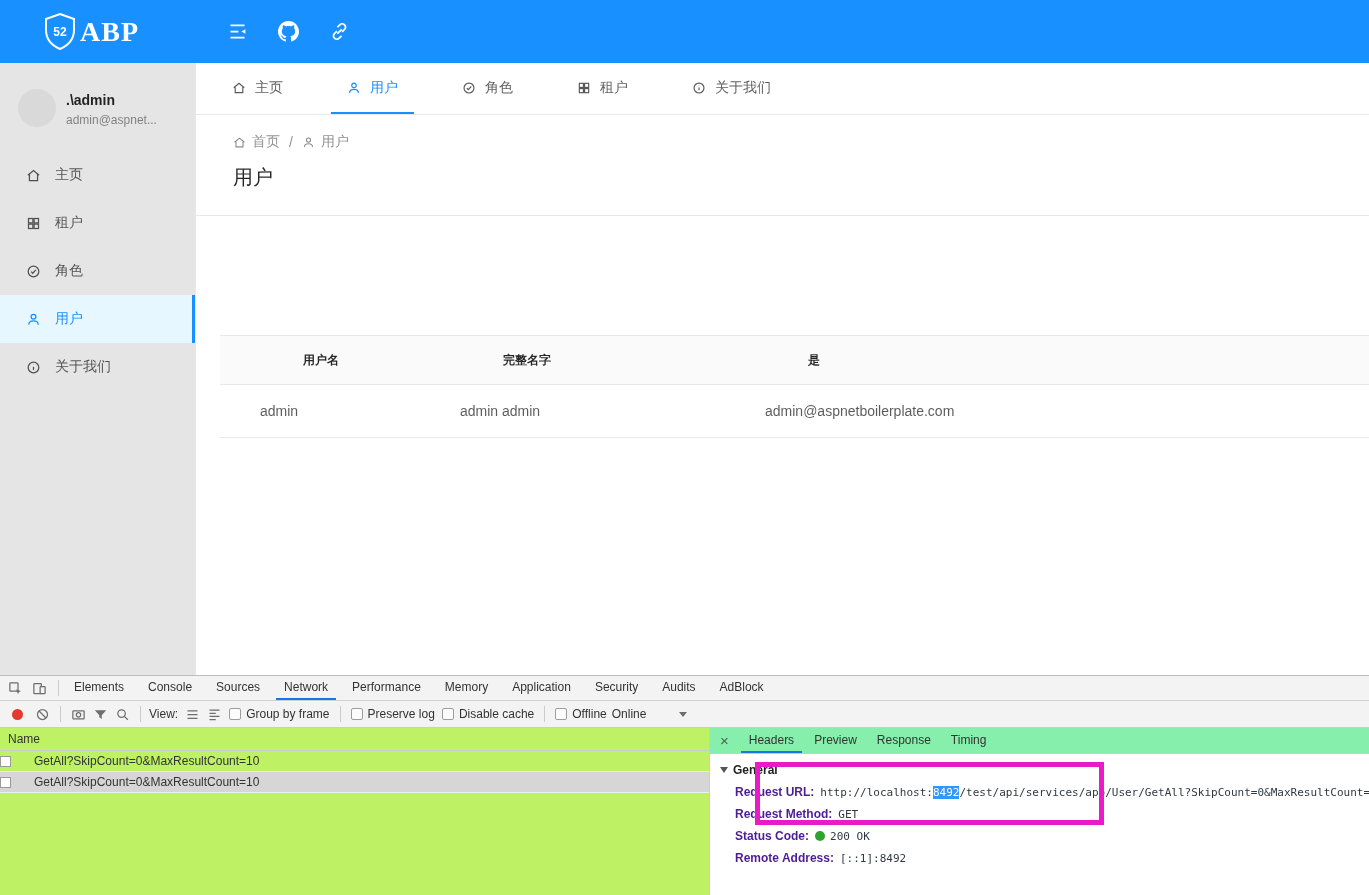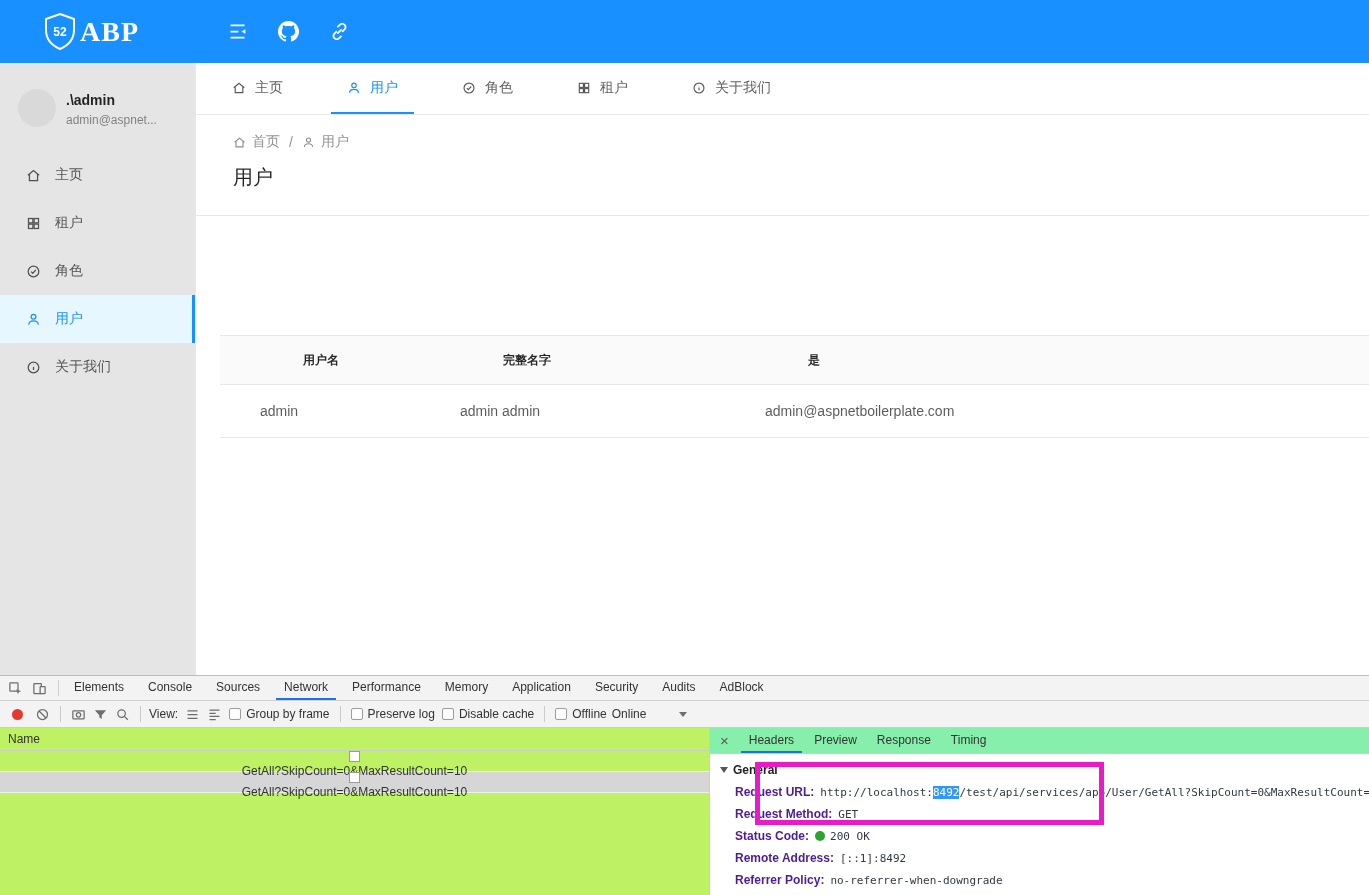--- a/index.html
+++ b/index.html
@@ -79,21 +79,21 @@
   .dt-toolbar { height:27px; background:#f3f3f3; border-bottom:1px solid #ccc; display:flex; align-items:center; padding-left:7px; gap:7px; }
   .dt-toolbar .dti { width:15px; height:15px; cursor:pointer; }
   .record-dot { width:11px; height:11px; border-radius:50%; background:#e5382e; margin:0 5px; cursor:pointer; }
   .checkbox { width:12px; height:12px; border:1px solid #9d9d9d; border-radius:2px; background:#fcfcfc; cursor:pointer; flex:none; }
   .cb-label { margin-left:-2px; cursor:default; white-space:nowrap; }
   .dd-caret { width:0; height:0; border-left:4px solid transparent; border-right:4px solid transparent; border-top:5px solid #6e6e6e; margin-left:26px; cursor:pointer; }
 
   .dt-body { display:flex; height:167px; }
   .dt-left { width:710px; border-right:1px solid #ccc; overflow:hidden; background:#bef264; }
   .dt-name-header { height:23px; border-bottom:1px solid #ccc; display:flex; align-items:center; padding-left:8px; color:#333; }
-  .req-row { height:21px; display:flex; align-items:center; gap:2px; padding-left:0; border-bottom:1px solid #efefef; cursor:pointer; white-space:nowrap;flex-direction:column; }
+  .req-row { height:21px; display:flex; align-items:center; gap:23px; padding-left:0; border-bottom:1px solid #efefef; cursor:pointer; white-space:nowrap; }
   .req-row.selected { background:#d6d6d6; }
   .req-icon { width:11px; height:11px; border:1px solid #9a9a9a; background:#fff; flex:none; }
 
   .dt-right { flex:1; overflow:hidden; position:relative; }
   .dt-right-header { height:26px; background:#86efac; border-bottom:1px solid #ccc; display:flex; align-items:stretch; }
   .dt-close { display:flex; align-items:center; padding:0 10px; font-size:15px; color:#5a5a5a; cursor:pointer; }
   .dt-close::before { content:"\00D7"; }
   .dt-rtab { padding:0 8px; margin:0 2px; display:flex; align-items:center; border-bottom:2px solid transparent; cursor:pointer; white-space:nowrap; }
   .dt-rtab.active { border-bottom-color:#1a73e8; }
   .dt-detail { padding:5px 0 0 10px; white-space:nowrap; }
@@ -419,22 +419,18 @@
         </div>
         <div class="field">
           <span class="f-label">Status Code:</span>
           <span class="status-dot"></span>
           <span class="f-value">200 OK</span>
         </div>
         <div class="field">
           <span class="f-label">Remote Address:</span>
           <span class="f-value">[::1]:8492</span>
         </div>
-        <div class="field">
-          <span class="f-label">Referrer Policy:</span>
-          <span class="f-value">no-referrer-when-downgrade</span>
-        </div>
       </div>
     </div>
   </div>
 </div>
 
 <div class="annotation"></div>
 
 </body></html>

